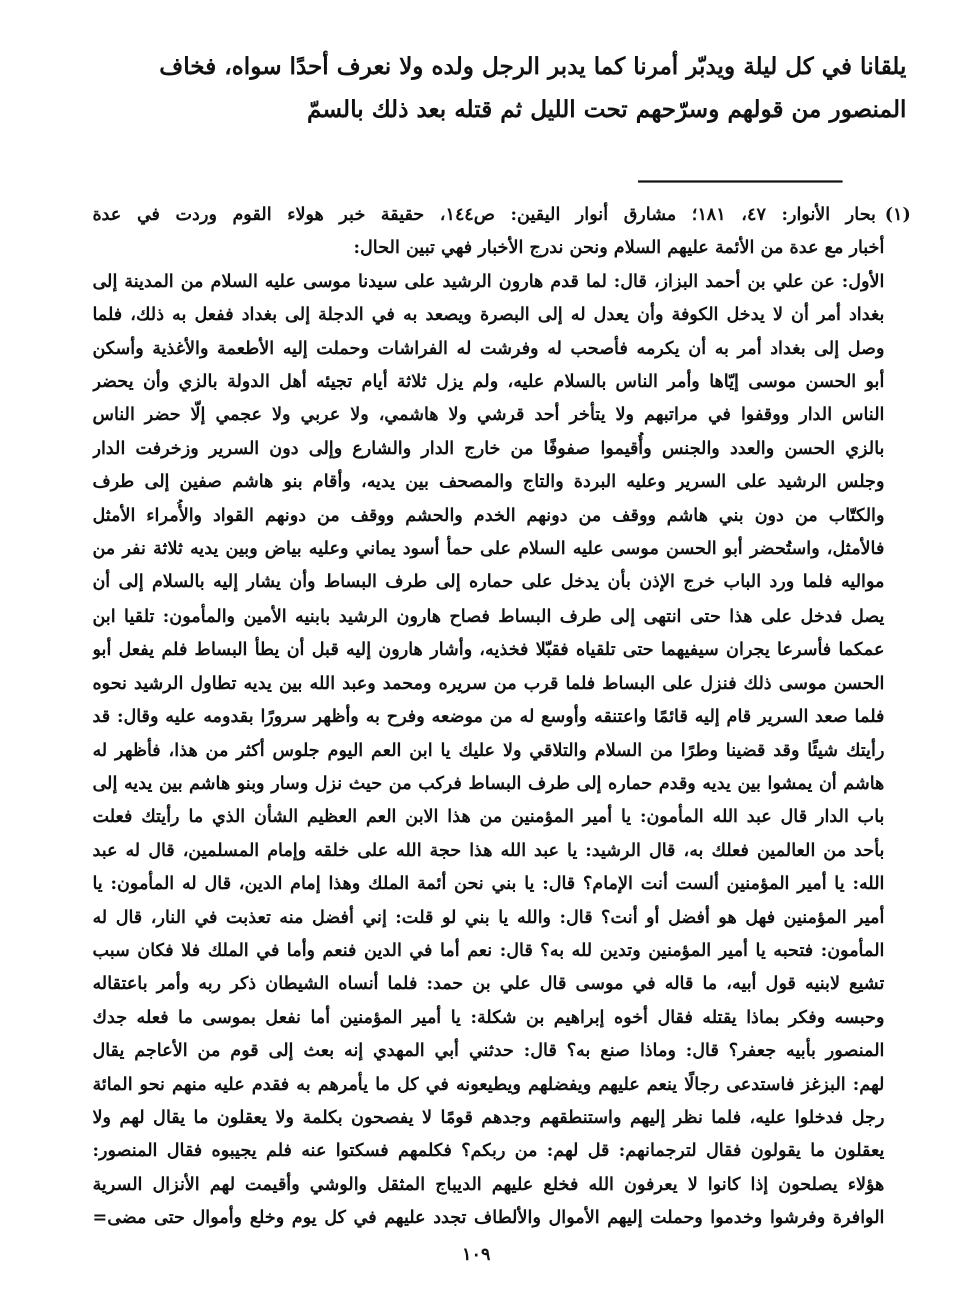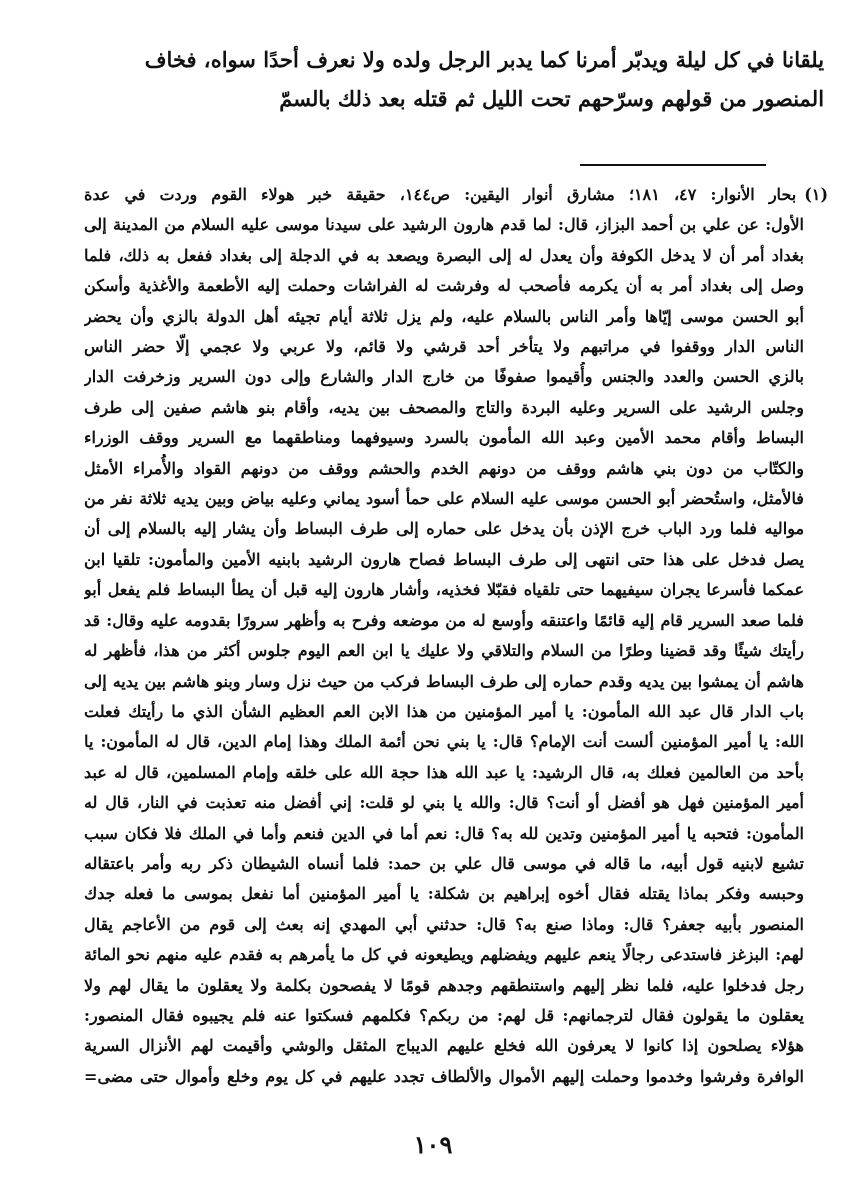--- a/index.html
+++ b/index.html
@@ -72,58 +72,59 @@
     .fn-marker {
       margin-left: 8px;
     }
     .page-number {
       position: absolute;
       top: 1130px;
       left: 0;
       width: 866px;
       text-align: center;
       direction: rtl;
-      font-size: 24px;
+      font-size: 16px;
       font-weight: bold;
       letter-spacing: 1px;
     }
   </style>
 </head>
 <body>
 
 <div class="page">
 
   <div class="main-text">
     <span class="main-line">يلقانا في كل ليلة ويدبّر أمرنا كما يدبر الرجل ولده ولا نعرف أحدًا سواه، فخاف</span>
     <span class="main-line">المنصور من قولهم وسرّحهم تحت الليل ثم قتله بعد ذلك بالسمّ</span>
   </div>
 
   <div class="separator"></div>
 
   <div class="footnote">
     <span class="fn-line first"><span class="fn-marker">(١)</span><span>بحار الأنوار: ٤٧، ١٨١؛ مشارق أنوار اليقين: ص١٤٤، حقيقة خبر هولاء القوم وردت في عدة</span></span>
+    <span class="fn-line last">أخبار مع عدة من الأئمة عليهم السلام ونحن ندرج الأخبار فهي تبين الحال:</span>
     <span class="fn-line">الأول: عن علي بن أحمد البزاز، قال: لما قدم هارون الرشيد على سيدنا موسى عليه السلام من المدينة إلى</span>
     <span class="fn-line">بغداد أمر أن لا يدخل الكوفة وأن يعدل له إلى البصرة ويصعد به في الدجلة إلى بغداد ففعل به ذلك، فلما</span>
     <span class="fn-line">وصل إلى بغداد أمر به أن يكرمه فأصحب له وفرشت له الفراشات وحملت إليه الأطعمة والأغذية وأسكن</span>
     <span class="fn-line">أبو الحسن موسى إيّاها وأمر الناس بالسلام عليه، ولم يزل ثلاثة أيام تجيئه أهل الدولة بالزي وأن يحضر</span>
-    <span class="fn-line">الناس الدار ووقفوا في مراتبهم ولا يتأخر أحد قرشي ولا قائم، ولا عربي ولا عجمي إلّا حضر الناس</span>
+    <span class="fn-line">الناس الدار ووقفوا في مراتبهم ولا يتأخر أحد قرشي ولا هاشمي، ولا عربي ولا عجمي إلّا حضر الناس</span>
     <span class="fn-line">بالزي الحسن والعدد والجنس وأُقيموا صفوفًا من خارج الدار والشارع وإلى دون السرير وزخرفت الدار</span>
     <span class="fn-line">وجلس الرشيد على السرير وعليه البردة والتاج والمصحف بين يديه، وأقام بنو هاشم صفين إلى طرف</span>
-    <span class="fn-line">البساط وأقام محمد الأمين وعبد الله المأمون بالسرد وسيوفهما ومناطقهما مع السرير ووقف الوزراء</span>
     <span class="fn-line">والكتّاب من دون بني هاشم ووقف من دونهم الخدم والحشم ووقف من دونهم القواد والأُمراء الأمثل</span>
     <span class="fn-line">فالأمثل، واستُحضر أبو الحسن موسى عليه السلام على حمأ أسود يماني وعليه بياض وبين يديه ثلاثة نفر من</span>
     <span class="fn-line">مواليه فلما ورد الباب خرج الإذن بأن يدخل على حماره إلى طرف البساط وأن يشار إليه بالسلام إلى أن</span>
     <span class="fn-line">يصل فدخل على هذا حتى انتهى إلى طرف البساط فصاح هارون الرشيد بابنيه الأمين والمأمون: تلقيا ابن</span>
     <span class="fn-line">عمكما فأسرعا يجران سيفيهما حتى تلقياه فقبّلا فخذيه، وأشار هارون إليه قبل أن يطأ البساط فلم يفعل أبو</span>
+    <span class="fn-line">الحسن موسى ذلك فنزل على البساط فلما قرب من سريره ومحمد وعبد الله بين يديه تطاول الرشيد نحوه</span>
     <span class="fn-line">فلما صعد السرير قام إليه قائمًا واعتنقه وأوسع له من موضعه وفرح به وأظهر سرورًا بقدومه عليه وقال: قد</span>
     <span class="fn-line">رأيتك شيئًا وقد قضينا وطرًا من السلام والتلاقي ولا عليك يا ابن العم اليوم جلوس أكثر من هذا، فأظهر له</span>
     <span class="fn-line">هاشم أن يمشوا بين يديه وقدم حماره إلى طرف البساط فركب من حيث نزل وسار وبنو هاشم بين يديه إلى</span>
     <span class="fn-line">باب الدار قال عبد الله المأمون: يا أمير المؤمنين من هذا الابن العم العظيم الشأن الذي ما رأيتك فعلت</span>
+    <span class="fn-line">بأحد من العالمين فعلك به، قال الرشيد: يا عبد الله هذا حجة الله على خلقه وإمام المسلمين، قال له عبد</span>
     <span class="fn-line">الله: يا أمير المؤمنين ألست أنت الإمام؟ قال: يا بني نحن أئمة الملك وهذا إمام الدين، قال له المأمون: يا</span>
-    <span class="fn-line">بأحد من العالمين فعلك به، قال الرشيد: يا عبد الله هذا حجة الله على خلقه وإمام المسلمين، قال له عبد</span>
     <span class="fn-line">أمير المؤمنين فهل هو أفضل أو أنت؟ قال: والله يا بني لو قلت: إني أفضل منه تعذبت في النار، قال له</span>
     <span class="fn-line">المأمون: فتحبه يا أمير المؤمنين وتدين لله به؟ قال: نعم أما في الدين فنعم وأما في الملك فلا فكان سبب</span>
     <span class="fn-line">تشيع لابنيه قول أبيه، ما قاله في موسى قال علي بن حمد: فلما أنساه الشيطان ذكر ربه وأمر باعتقاله</span>
     <span class="fn-line">وحبسه وفكر بماذا يقتله فقال أخوه إبراهيم بن شكلة: يا أمير المؤمنين أما نفعل بموسى ما فعله جدك</span>
     <span class="fn-line">المنصور بأبيه جعفر؟ قال: وماذا صنع به؟ قال: حدثني أبي المهدي إنه بعث إلى قوم من الأعاجم يقال</span>
     <span class="fn-line">لهم: البزغز فاستدعى رجالًا ينعم عليهم ويفضلهم ويطيعونه في كل ما يأمرهم به فقدم عليه منهم نحو المائة</span>
     <span class="fn-line">رجل فدخلوا عليه، فلما نظر إليهم واستنطقهم وجدهم قومًا لا يفصحون بكلمة ولا يعقلون ما يقال لهم ولا</span>
     <span class="fn-line">يعقلون ما يقولون فقال لترجمانهم: قل لهم: من ربكم؟ فكلمهم فسكتوا عنه فلم يجيبوه فقال المنصور:</span>
     <span class="fn-line">هؤلاء يصلحون إذا كانوا لا يعرفون الله فخلع عليهم الديباج المثقل والوشي وأقيمت لهم الأنزال السرية</span>
     <span class="fn-line">الوافرة وفرشوا وخدموا وحملت إليهم الأموال والألطاف تجدد عليهم في كل يوم وخلع وأموال حتى مضى=</span>

